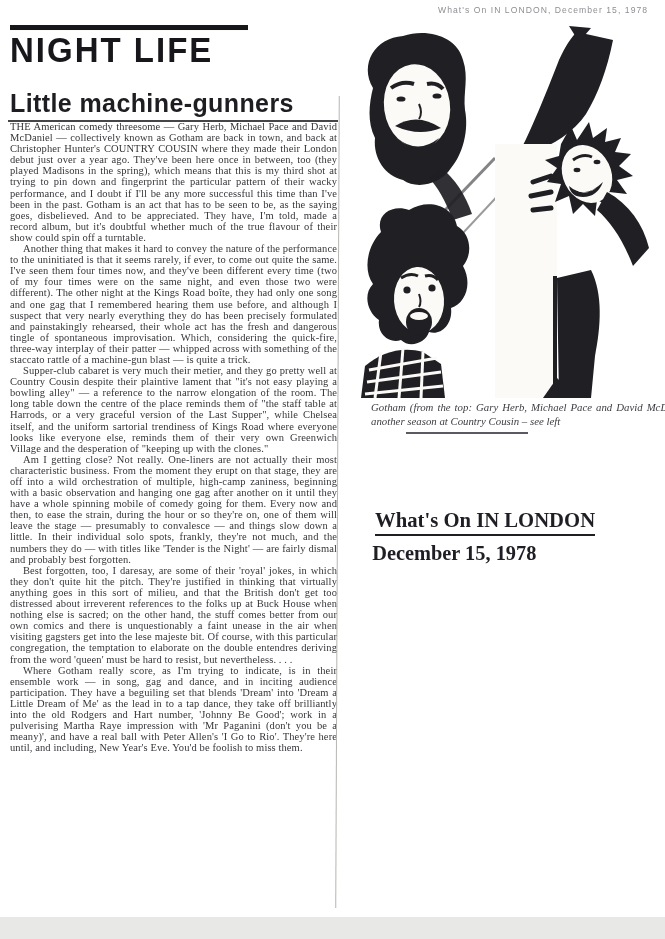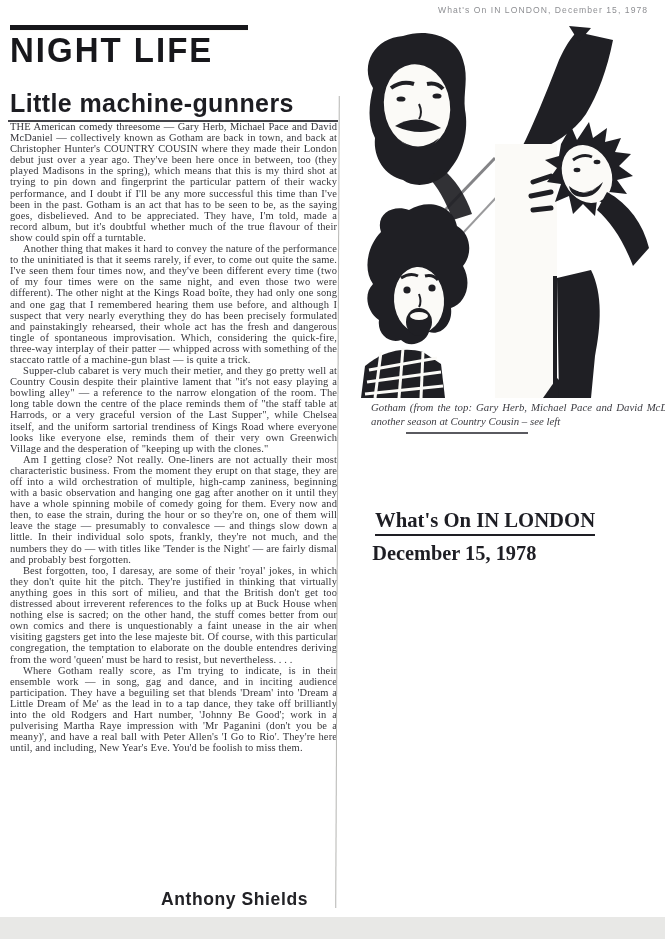--- a/index.html
+++ b/index.html
@@ -95,21 +95,20 @@
 
   <div class="article-body">
     <p>THE American comedy threesome — Gary Herb, Michael Pace and David McDaniel — collectively known as Gotham are back in town, and back at Christopher Hunter's COUNTRY COUSIN where they made their London debut just over a year ago. They've been here once in between, too (they played Madisons in the spring), which means that this is my third shot at trying to pin down and fingerprint the particular pattern of their wacky performance, and I doubt if I'll be any more successful this time than I've been in the past. Gotham is an act that has to be seen to be, as the saying goes, disbelieved. And to be appreciated. They have, I'm told, made a record album, but it's doubtful whether much of the true flavour of their show could spin off a turntable.</p>
     <p>Another thing that makes it hard to convey the nature of the performance to the uninitiated is that it seems rarely, if ever, to come out quite the same. I've seen them four times now, and they've been different every time (two of my four times were on the same night, and even those two were different). The other night at the Kings Road boîte, they had only one song and one gag that I remembered hearing them use before, and although I suspect that very nearly everything they do has been precisely formulated and painstakingly rehearsed, their whole act has the fresh and dangerous tingle of spontaneous improvisation. Which, considering the quick-fire, three-way interplay of their patter — whipped across with something of the staccato rattle of a machine-gun blast — is quite a trick.</p>
     <p>Supper-club cabaret is very much their metier, and they go pretty well at Country Cousin despite their plaintive lament that "it's not easy playing a bowling alley" — a reference to the narrow elongation of the room. The long table down the centre of the place reminds them of "the staff table at Harrods, or a very graceful version of the Last Supper", while Chelsea itself, and the uniform sartorial trendiness of Kings Road where everyone looks like everyone else, reminds them of their very own Greenwich Village and the desperation of "keeping up with the clones."</p>
     <p>Am I getting close? Not really. One-liners are not actually their most characteristic business. From the moment they erupt on that stage, they are off into a wild orchestration of multiple, high-camp zaniness, beginning with a basic observation and hanging one gag after another on it until they have a whole spinning mobile of comedy going for them. Every now and then, to ease the strain, during the hour or so they're on, one of them will leave the stage — presumably to convalesce — and things slow down a little. In their individual solo spots, frankly, they're not much, and the numbers they do — with titles like 'Tender is the Night' — are fairly dismal and probably best forgotten.</p>
     <p>Best forgotten, too, I daresay, are some of their 'royal' jokes, in which they don't quite hit the pitch. They're justified in thinking that virtually anything goes in this sort of milieu, and that the British don't get too distressed about irreverent references to the folks up at Buck House when nothing else is sacred; on the other hand, the stuff comes better from our own comics and there is unquestionably a faint unease in the air when visiting gagsters get into the lese majeste bit. Of course, with this particular congregation, the temptation to elaborate on the double entendres deriving from the word 'queen' must be hard to resist, but nevertheless. . . .</p>
     <p>Where Gotham really score, as I'm trying to indicate, is in their ensemble work — in song, gag and dance, and in inciting audience participation. They have a beguiling set that blends 'Dream' into 'Dream a Little Dream of Me' as the lead in to a tap dance, they take off brilliantly into the old Rodgers and Hart number, 'Johnny Be Good'; work in a pulverising Martha Raye impression with 'Mr Paganini (don't you be a meany)', and have a real ball with Peter Allen's 'I Go to Rio'. They're here until, and including, New Year's Eve. You'd be foolish to miss them.</p>
   </div>
 
-  <div class="byline">Anthony Shields</div>
 
   <div class="col-divider"></div>
 
   <div class="figure">
     <svg width="318" height="372" viewBox="0 0 318 372" xmlns="http://www.w3.org/2000/svg">
 
       <g>
         <path fill="#1f1f24" d="M28,62 C14,38 30,12 58,10 C82,2 112,10 118,34
           C124,52 118,66 120,84 C124,104 118,128 106,142 C96,158 72,164 58,154
           C40,150 28,132 30,112 C22,96 24,78 28,62 Z"></path>

